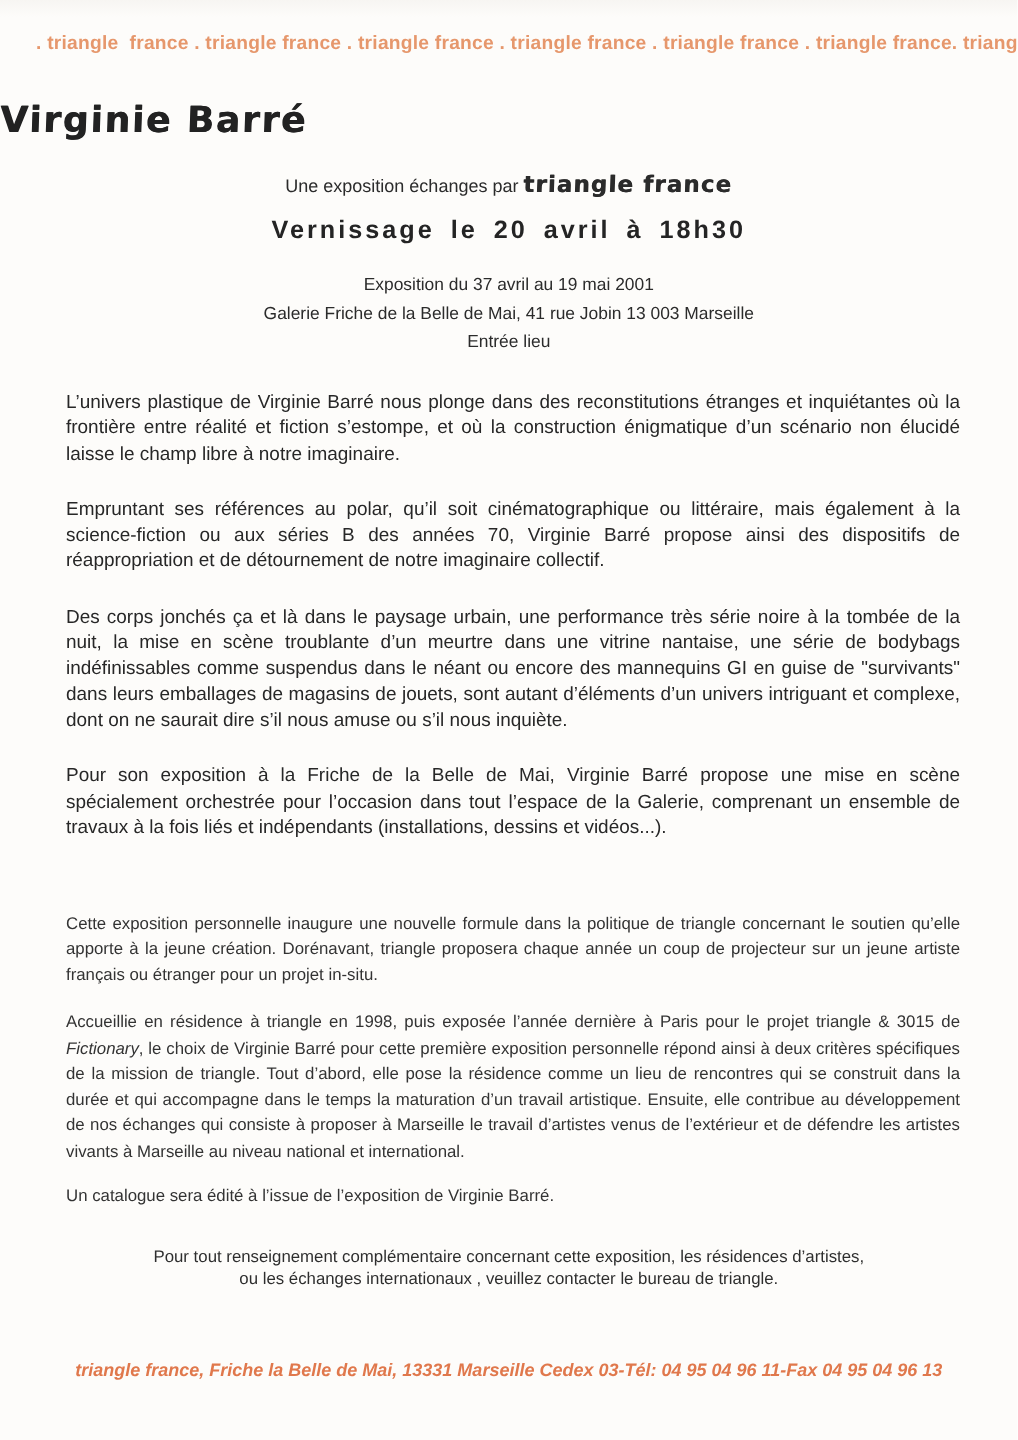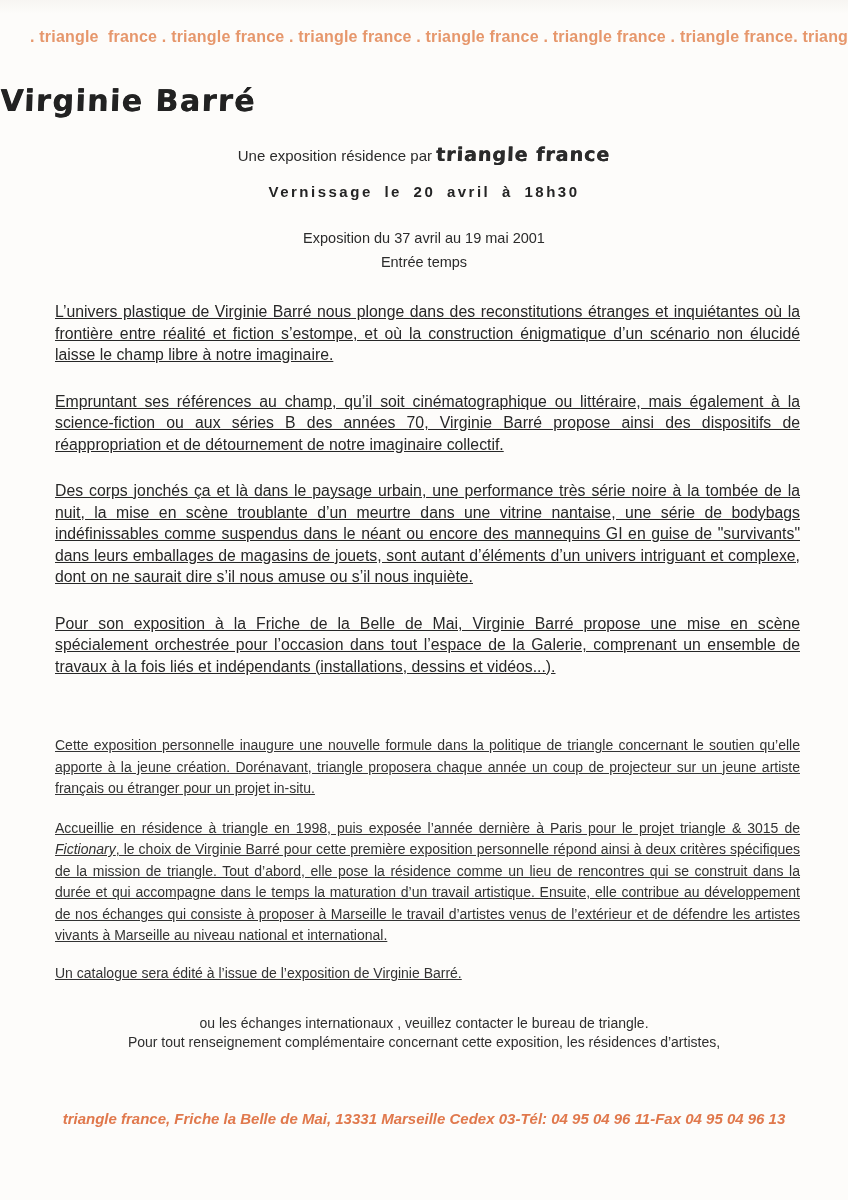--- a/index.html
+++ b/index.html
@@ -53,21 +53,21 @@
     text-align: center;
     font-size: 15px;
     line-height: 26px;
     color: #2b2b2b;
   }
   .presented .hand { font-size: 19px; letter-spacing: 1px; }
 
   .vernissage {
     margin-top: 10px;
     text-align: center;
-    font-size: 15px;
+    font-size: 21px;
     line-height: 26px;
     font-weight: bold;
     letter-spacing: 2.5px;
     word-spacing: 5px;
     color: #242424;
   }
 
   .details {
     margin-top: 22px;
     text-align: center;
@@ -75,21 +75,20 @@
     line-height: 23.5px;
     color: #2b2b2b;
   }
 
   .body-text {
     margin: 27px 48px 0 55px;
   }
   .body-text p {
     margin: 0;
     text-align: justify;
-    text-decoration: underline;
   }
   .para-lg {
     font-size: 15.8px;
     line-height: 21.5px;
     margin-bottom: 25px !important;
     color: #272727;
   }
   .para-lg.last { margin-bottom: 0 !important; }
   .para-sm {
     font-size: 14px;
@@ -123,50 +122,51 @@
 </head>
 <body>
 
 <div class="page">
 
   <div class="masthead">. triangle  france . triangle france . triangle france . triangle france . triangle france . triangle france. triangle .</div>
 
   <div class="doc-title hand">Virginie Barré</div>
 
   <div class="presented">
-    <span>Une exposition résidence par </span><span class="hand">triangle france</span>
+    <span>Une exposition échanges par </span><span class="hand">triangle france</span>
   </div>
 
   <div class="vernissage">Vernissage le 20 avril à 18h30</div>
 
   <div class="details">
     <div>Exposition du 37 avril au 19 mai 2001</div>
-    <div>Entrée temps</div>
+    <div>Galerie Friche de la Belle de Mai, 41 rue Jobin 13 003 Marseille</div>
+    <div>Entrée lieu</div>
   </div>
 
   <div class="body-text">
 
     <p class="para-lg">L’univers plastique de Virginie Barré nous plonge dans des reconstitutions étranges et inquiétantes où la frontière entre réalité et fiction s’estompe, et où la construction énigmatique d’un scénario non élucidé laisse le champ libre à notre imaginaire.</p>
 
-    <p class="para-lg">Empruntant ses références au champ, qu’il soit cinématographique ou littéraire, mais également à la science-fiction ou aux séries B des années 70, Virginie Barré propose ainsi des dispositifs de réappropriation et de détournement de notre imaginaire collectif.</p>
+    <p class="para-lg">Empruntant ses références au polar, qu’il soit cinématographique ou littéraire, mais également à la science-fiction ou aux séries B des années 70, Virginie Barré propose ainsi des dispositifs de réappropriation et de détournement de notre imaginaire collectif.</p>
 
     <p class="para-lg">Des corps jonchés ça et là dans le paysage urbain, une performance très série noire à la tombée de la nuit, la mise en scène troublante d’un meurtre dans une vitrine nantaise, une série de bodybags indéfinissables comme suspendus dans le néant ou encore des mannequins GI en guise de "survivants" dans leurs emballages de magasins de jouets, sont autant d’éléments d’un univers intriguant et complexe, dont on ne saurait dire s’il nous amuse ou s’il nous inquiète.</p>
 
     <p class="para-lg last">Pour son exposition à la Friche de la Belle de Mai, Virginie Barré propose une mise en scène spécialement orchestrée pour l’occasion dans tout l’espace de la Galerie, comprenant un ensemble de travaux à la fois liés et indépendants (installations, dessins et  vidéos...).</p>
 
     <p class="para-sm gap-before mission">Cette exposition personnelle inaugure une nouvelle formule dans la politique de triangle concernant le soutien qu’elle apporte à la jeune création. Dorénavant, triangle proposera chaque année un coup de projecteur sur un jeune artiste français ou étranger pour un projet in-situ.</p>
 
     <p class="para-sm residency"><span>Accueillie en résidence à triangle en 1998, puis exposée l’année dernière à Paris pour le projet triangle &amp; 3015 de </span><i>Fictionary</i><span>, le choix de Virginie Barré pour cette première exposition personnelle répond ainsi à deux critères spécifiques de la mission de triangle. Tout d’abord, elle pose la résidence comme un lieu de rencontres qui se construit dans la durée et qui accompagne dans le temps la maturation d’un travail artistique. Ensuite, elle contribue au développement de nos échanges qui consiste à proposer à Marseille le travail d’artistes venus de l’extérieur et de défendre les artistes vivants à Marseille au niveau national et international.</span></p>
 
     <p class="para-sm catalogue">Un catalogue sera édité à l’issue de l’exposition de Virginie Barré.</p>
   </div>
 
   <div class="contact">
+    <div>Pour tout renseignement complémentaire concernant cette exposition, les résidences d’artistes,</div>
     <div>ou les échanges internationaux , veuillez contacter le bureau de triangle.</div>
-    <div>Pour tout renseignement complémentaire concernant cette exposition, les résidences d’artistes,</div>
   </div>
 
   <div class="footer">
     <div>triangle france, Friche la Belle de Mai, 13331 Marseille Cedex 03-Tél: 04 95 04 96 11-Fax 04 95 04 96 13</div>
     
   </div>
 
 </div>
 
 </body></html>

